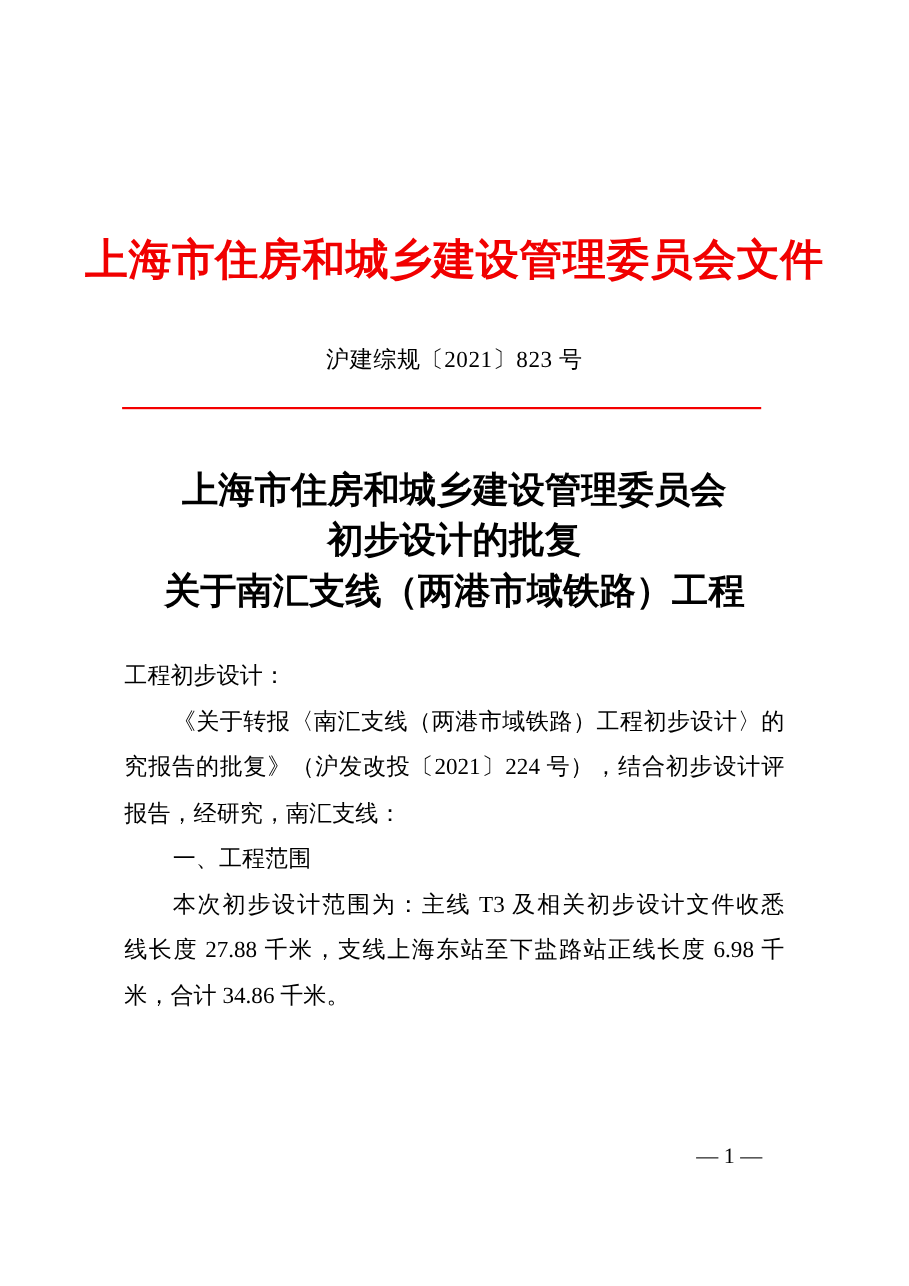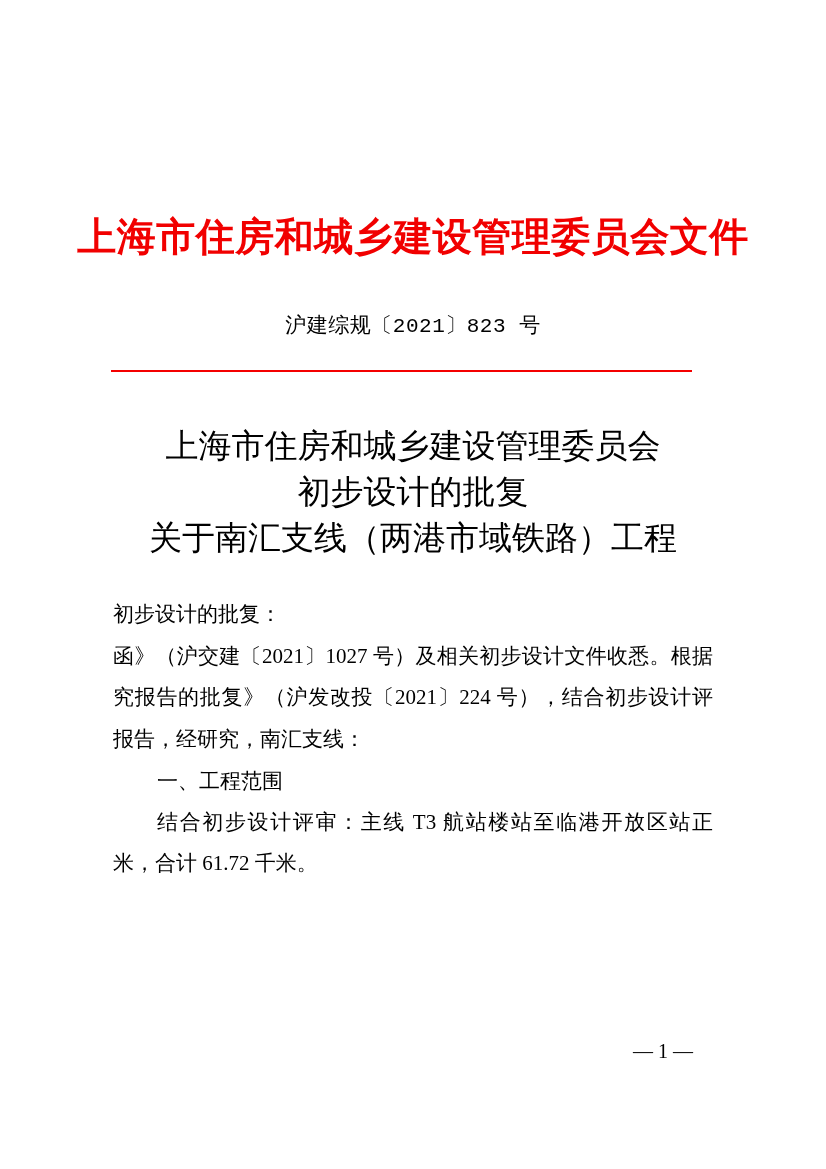--- a/index.html
+++ b/index.html
@@ -29,39 +29,38 @@
   .docnum {
     position: absolute;
     top: 314px;
     left: 0;
     width: 100%;
     text-align: center;
     font-size: 21px;
     line-height: 26px;
     letter-spacing: 0.5px;
     white-space: nowrap;
-    font-family: Liberation Mono, monospace;
   }
   .redline {
     position: absolute;
     top: 370px;
     left: 111px;
     width: 581px;
     height: 2px;
     background: #f40000;
   }
   .doc-title {
     position: absolute;
     top: 423px;
     left: 113px;
     width: 600px;
     text-align: center;
     font-size: 33px;
     line-height: 46px;
-    font-weight: 400;
+    font-weight: 700;
   }
   .bodytext {
     position: absolute;
     top: 594px;
     left: 113px;
     width: 600px;
     font-size: 21px;
   }
   .line {
     height: 41.5px;
@@ -104,24 +103,25 @@
 
   <div class="redline"></div>
 
   <div class="doc-title">
     <div>上海市住房和城乡建设管理委员会</div>
     <div>初步设计的批复</div>
     <div>关于南汇支线（两港市域铁路）工程</div>
   </div>
 
   <div class="bodytext">
-    <div class="line left">初步设计的批复：</div>
-    <div class="line just">函》（沪交建〔2021〕1027 号）及相关初步设计文件收悉。根据</div>
+    <div class="line left">工程初步设计：</div>
+    <div class="line just indent">《关于转报〈南汇支线（两港市域铁路）工程初步设计〉的</div>
     <div class="line just">究报告的批复》（沪发改投〔2021〕224 号），结合初步设计评审</div>
     <div class="line left">报告，经研究，南汇支线：</div>
     <div class="line left indent heading">一、工程范围</div>
-    <div class="line just indent">结合初步设计评审：主线 T3 航站楼站至临港开放区站正</div>
-    <div class="line left">米，合计 61.72 千米。</div>
+    <div class="line just indent">本次初步设计范围为：主线 T3 及相关初步设计文件收悉</div>
+    <div class="line just">线长度 27.88 千米，支线上海东站至下盐路站正线长度 6.98 千</div>
+    <div class="line left">米，合计 34.86 千米。</div>
   </div>
 
   <div class="pagenum">— 1 —</div>
 
 </div>
 
 </body></html>

